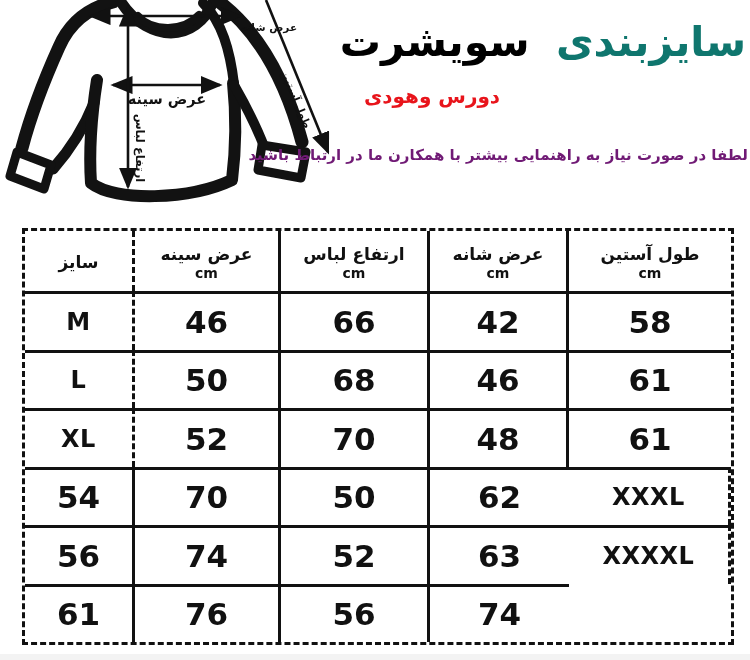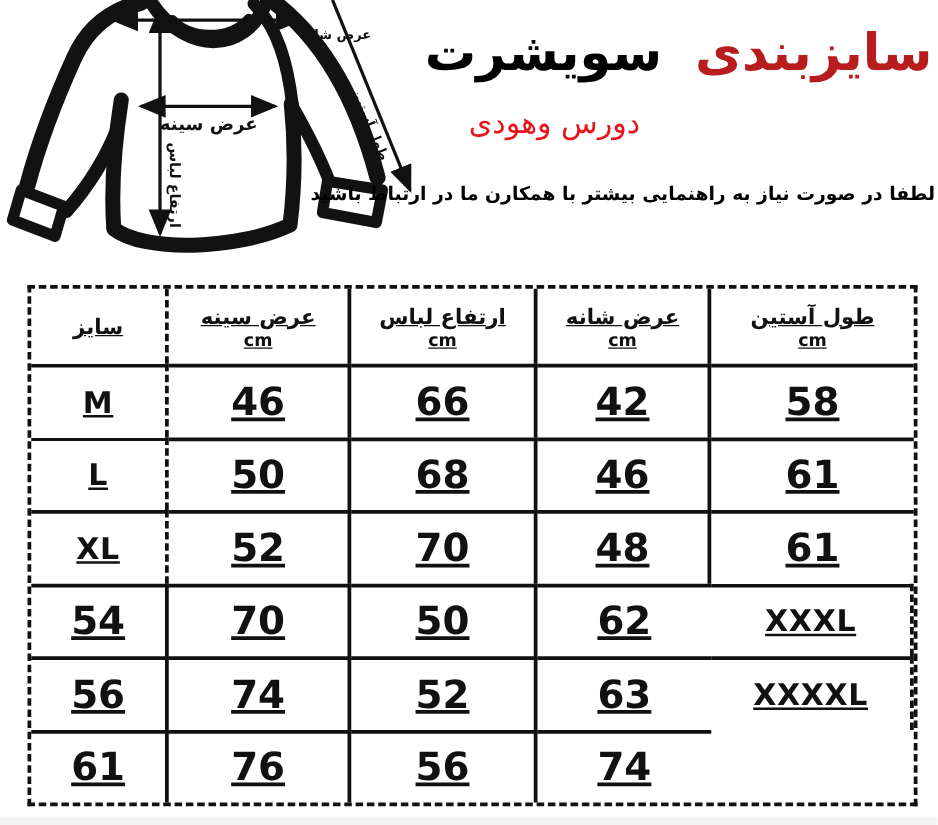--- a/index.html
+++ b/index.html
@@ -16,51 +16,50 @@
   
   .diagram { position: absolute; left: 0; top: 0; width: 345px; height: 218px; }
 
   
   .title-line {
     position: absolute; top: 20px; left: 340px; right: 4px;
     direction: rtl; text-align: center;
     font-size: 41px; font-weight: bold; line-height: 1.1;
     white-space: nowrap; letter-spacing: 0;
   }
-  .title-line .black-part { color: #b91c1c; }
+  .title-line .black-part { color: #0f766e; }
   .title-line .red-part   { margin-right: 12px; }
   .subtitle {
     position: absolute; top: 84px; left: 352px; width: 160px;
-    direction: rtl; 
-    font-size: 24px; font-weight: normal;
+    direction: rtl; text-align: center;
+    font-size: 20px; font-weight: bold;
   }
   .note {
     position: absolute; top: 146px; left: 330px; right: 2px;
     direction: rtl; text-align: center;
-    font-size: 15px; font-weight: bold; color: #000000;
+    font-size: 15px; font-weight: bold; color: #701a75;
     white-space: nowrap;
   }
 
   
   .size-table {
     position: absolute; left: 22px; top: 228px;
     width: 712px; height: 417px;
     box-sizing: border-box;
     border: 3px dashed #111;
     display: grid;
     grid-template-columns: 110px 146px 149px 139px 1fr;
     grid-template-rows: 60px repeat(6, 1fr);
     background: #fff;
   }
   .cell {
     display: flex; flex-direction: column;
     align-items: center; justify-content: center;
     box-sizing: border-box;
     font-weight: bold;
-    text-decoration: underline;
   }
   .cell.vd { border-right: 3px dashed #111; }   
   .cell.vs { border-right: 3px solid  #111; }   
   .cell.hr { border-top: 3px solid #111; }      
   .th { font-size: 17px; direction: rtl; line-height: 1.15; padding-top: 4px; }
   .th .unit { font-size: 14px; direction: ltr; margin-top: 1px; text-align: center; }
   .size-cell { font-size: 24px; letter-spacing: 0.5px; }
   .num-cell  { font-size: 31px; }
 
   .bottom-strip {

